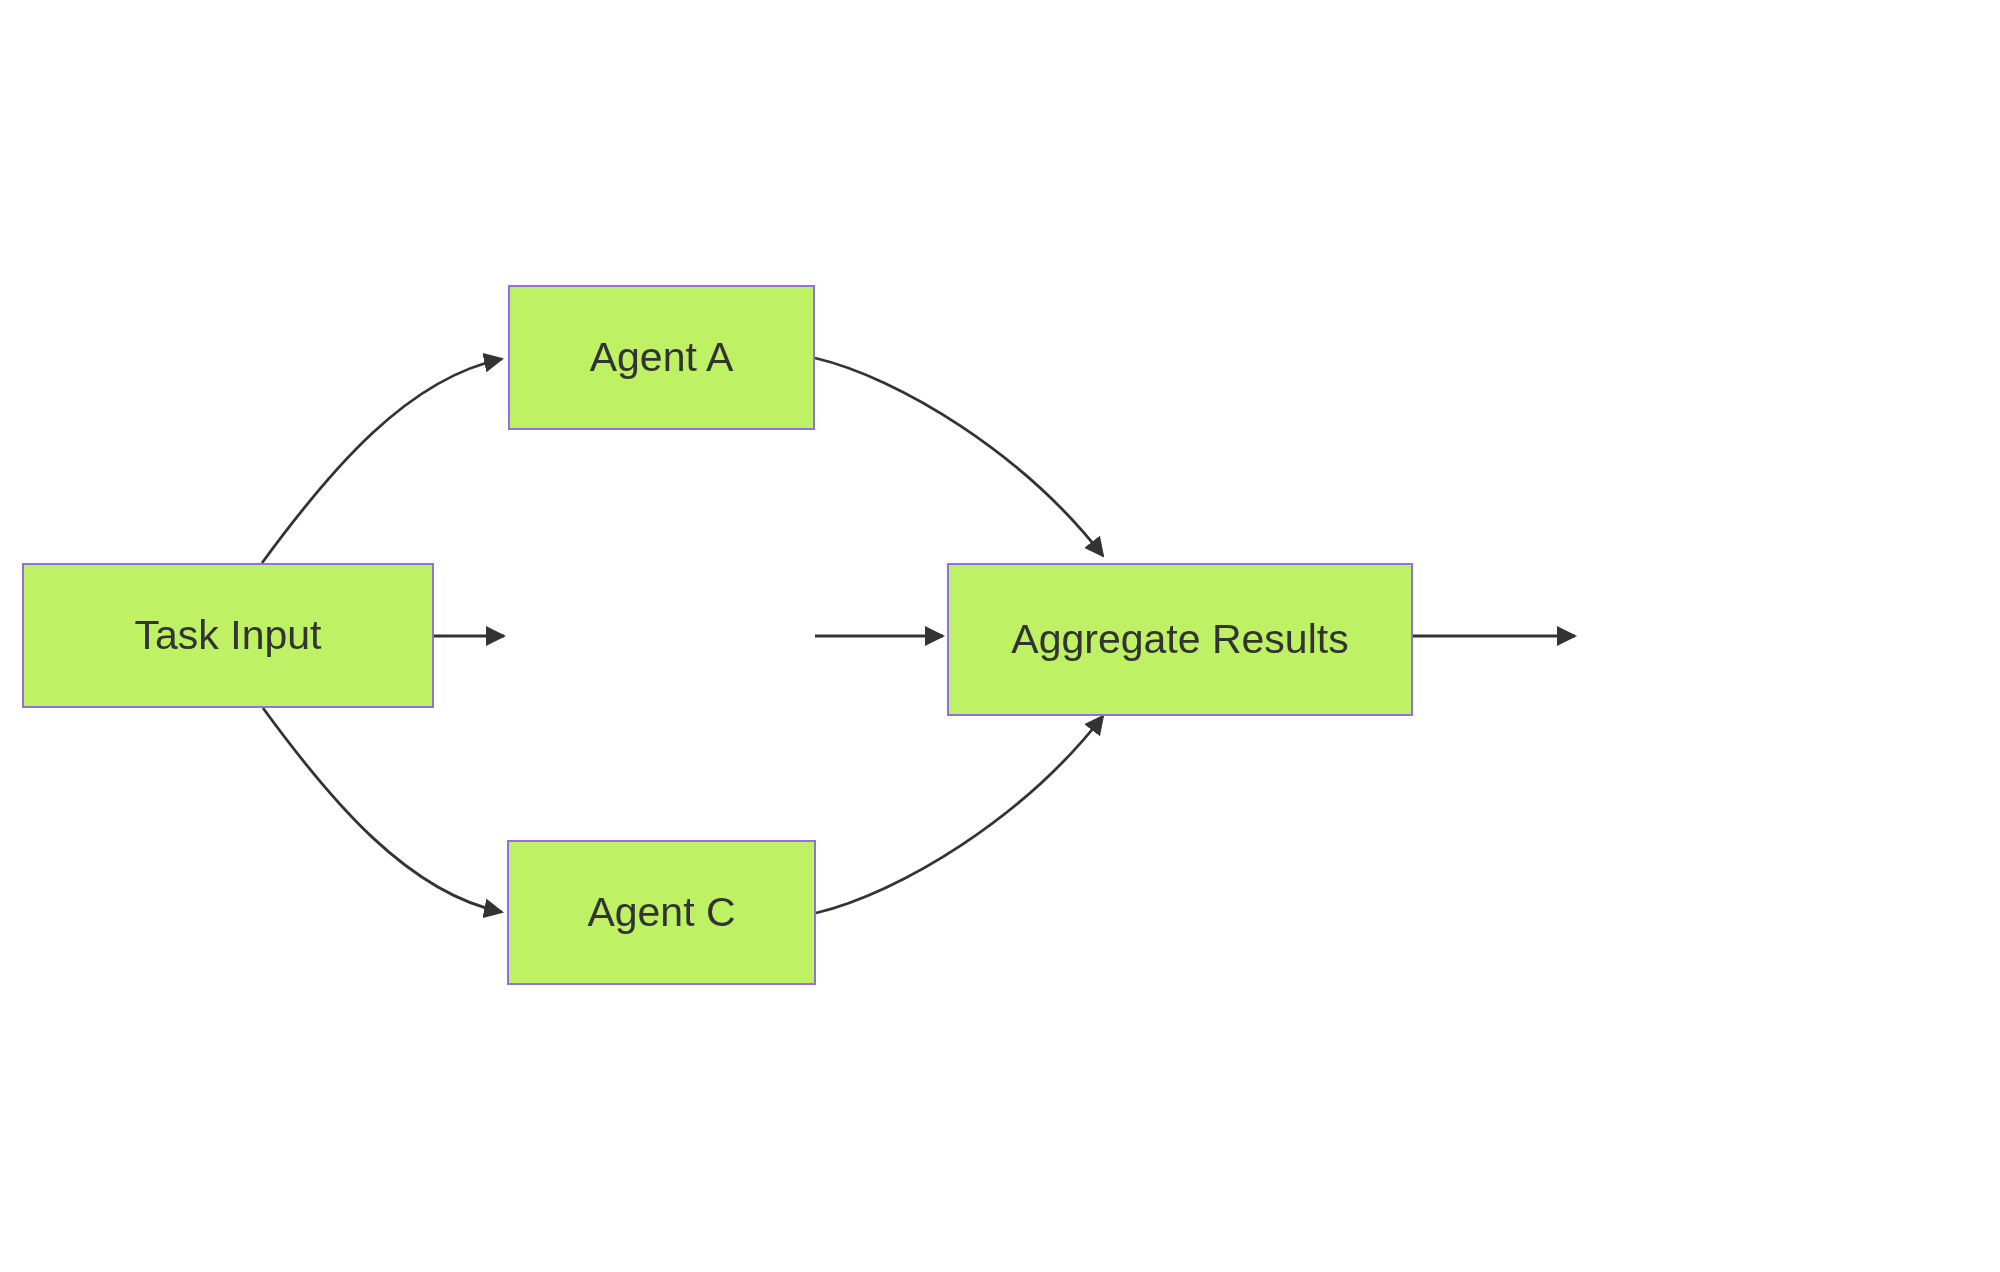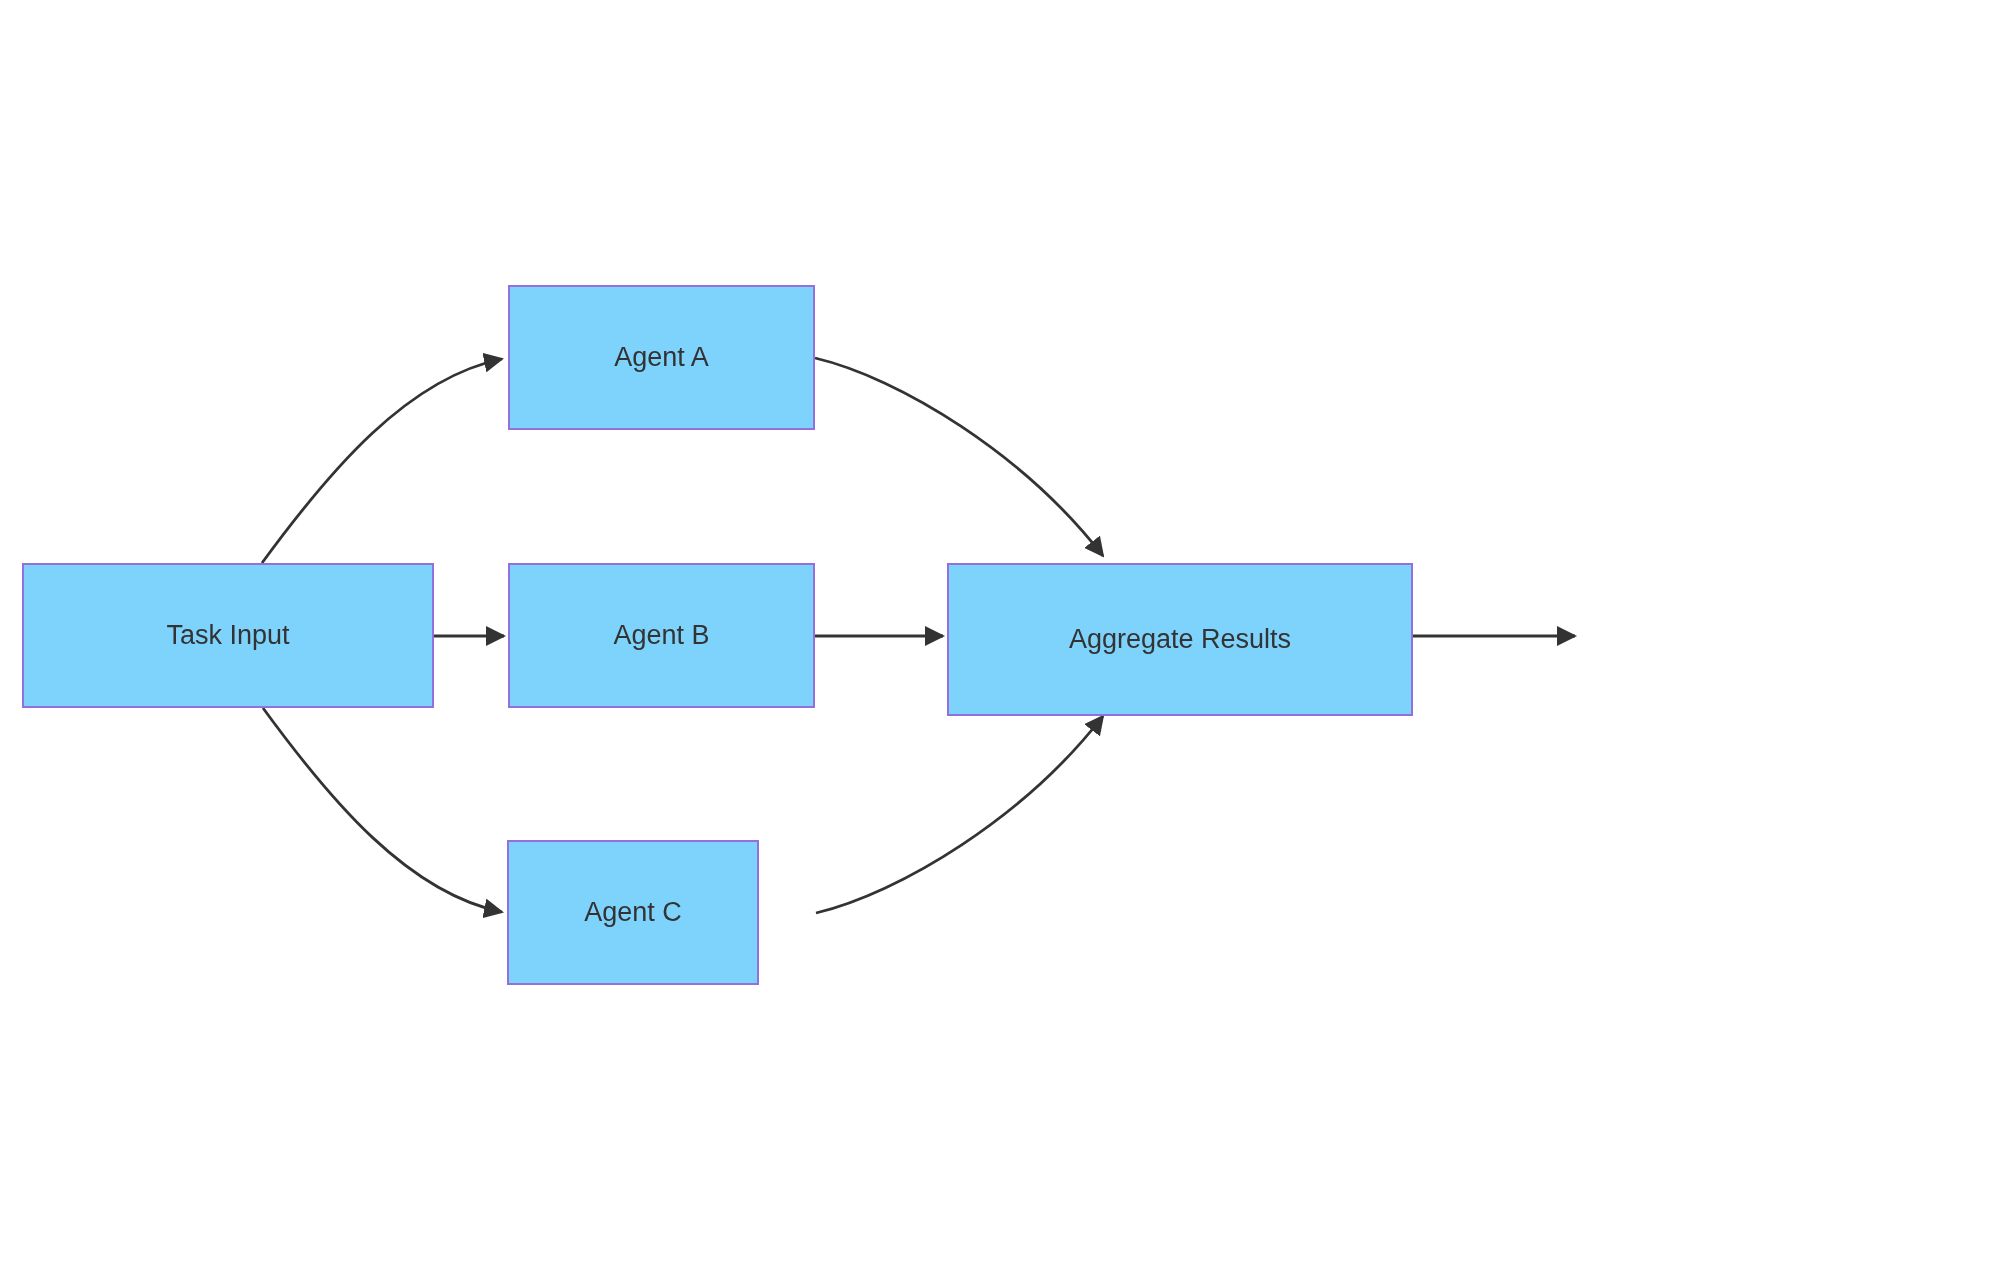--- a/index.html
+++ b/index.html
@@ -28,34 +28,34 @@
     pointer-events: none;
   }
   .edge-layer path.edge {
     fill: none;
     stroke: #333333;
     stroke-width: 2.8px;
   }
   .node {
     position: absolute;
     box-sizing: border-box;
-    background: #7dd3fc;
+    background: #bef264;
     border: 2.5px solid #9370DB;
     display: flex;
     align-items: center;
     justify-content: center;
     color: #333333;
-    font-size: 27px;
+    font-size: 41px;
     line-height: 1.2;
     white-space: nowrap;
   }
   .node-task-input        { left: 22px;   top: 563px; width: 412px; height: 145px; }
   .node-agent-a           { left: 508px;  top: 285px; width: 307px; height: 145px; }
   .node-agent-b           { left: 508px;  top: 563px; width: 307px; height: 145px; }
-  .node-agent-c           { left: 507px;  top: 840px; width: 252px; height: 145px; }
+  .node-agent-c           { left: 507px;  top: 840px; width: 309px; height: 145px; }
   .node-aggregate-results { left: 947px;  top: 563px; width: 466px; height: 153px; }
   .node-final-output      { left: 1579px; top: 563px; width: 402px; height: 146px; }
 </style>
 </head>
 <body>
 
 <div class="canvas">
 
   <svg class="edge-layer" width="2000" height="1272" viewBox="0 0 2000 1272" xmlns="http://www.w3.org/2000/svg">
     <defs>
@@ -80,23 +80,20 @@
   </svg>
 
   <div class="node node-task-input">
     <span class="node-label">Task Input</span>
   </div>
 
   <div class="node node-agent-a">
     <span class="node-label">Agent A</span>
   </div>
 
-  <div class="node node-agent-b">
-    <span class="node-label">Agent B</span>
-  </div>
 
   <div class="node node-agent-c">
     <span class="node-label">Agent C</span>
   </div>
 
   <div class="node node-aggregate-results">
     <span class="node-label">Aggregate Results</span>
   </div>
 
 

